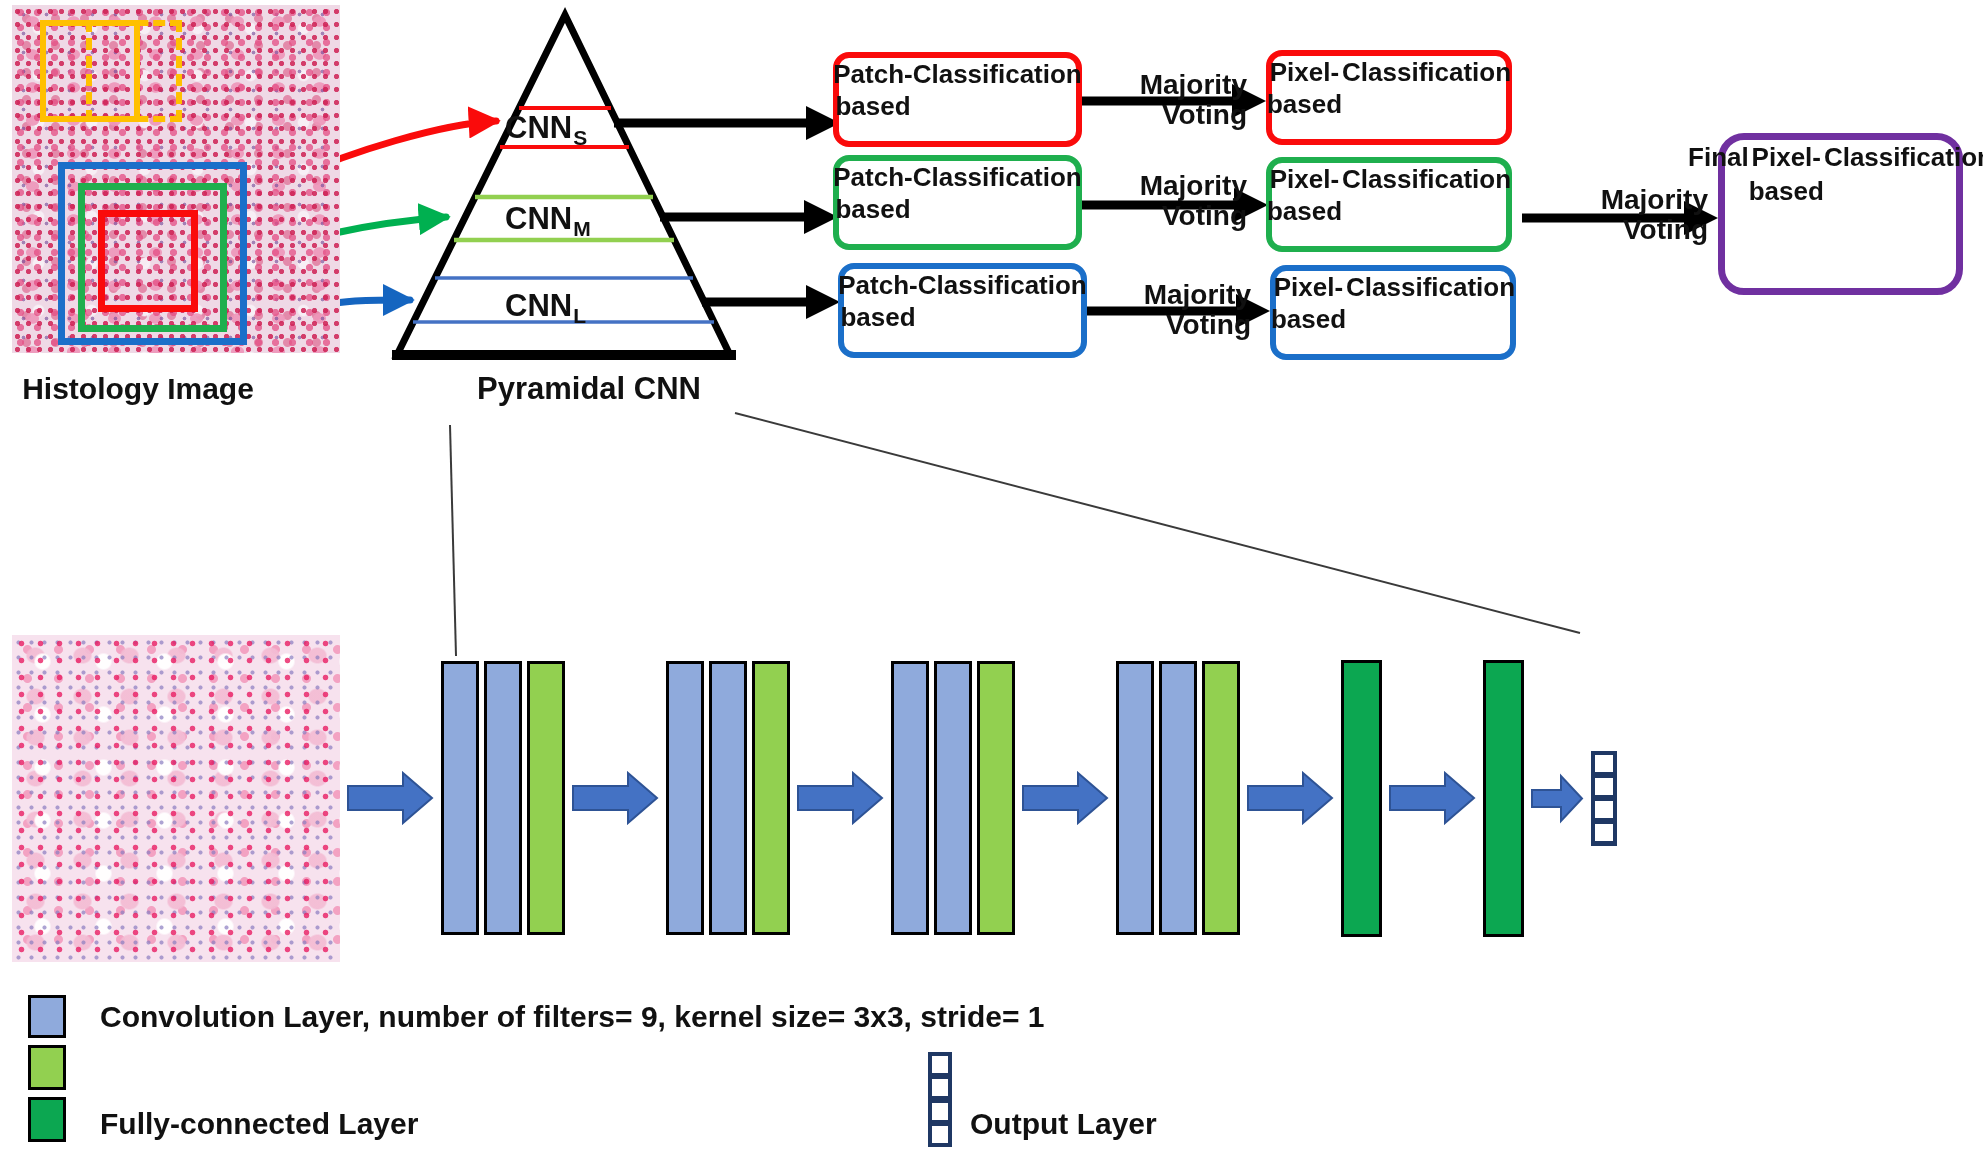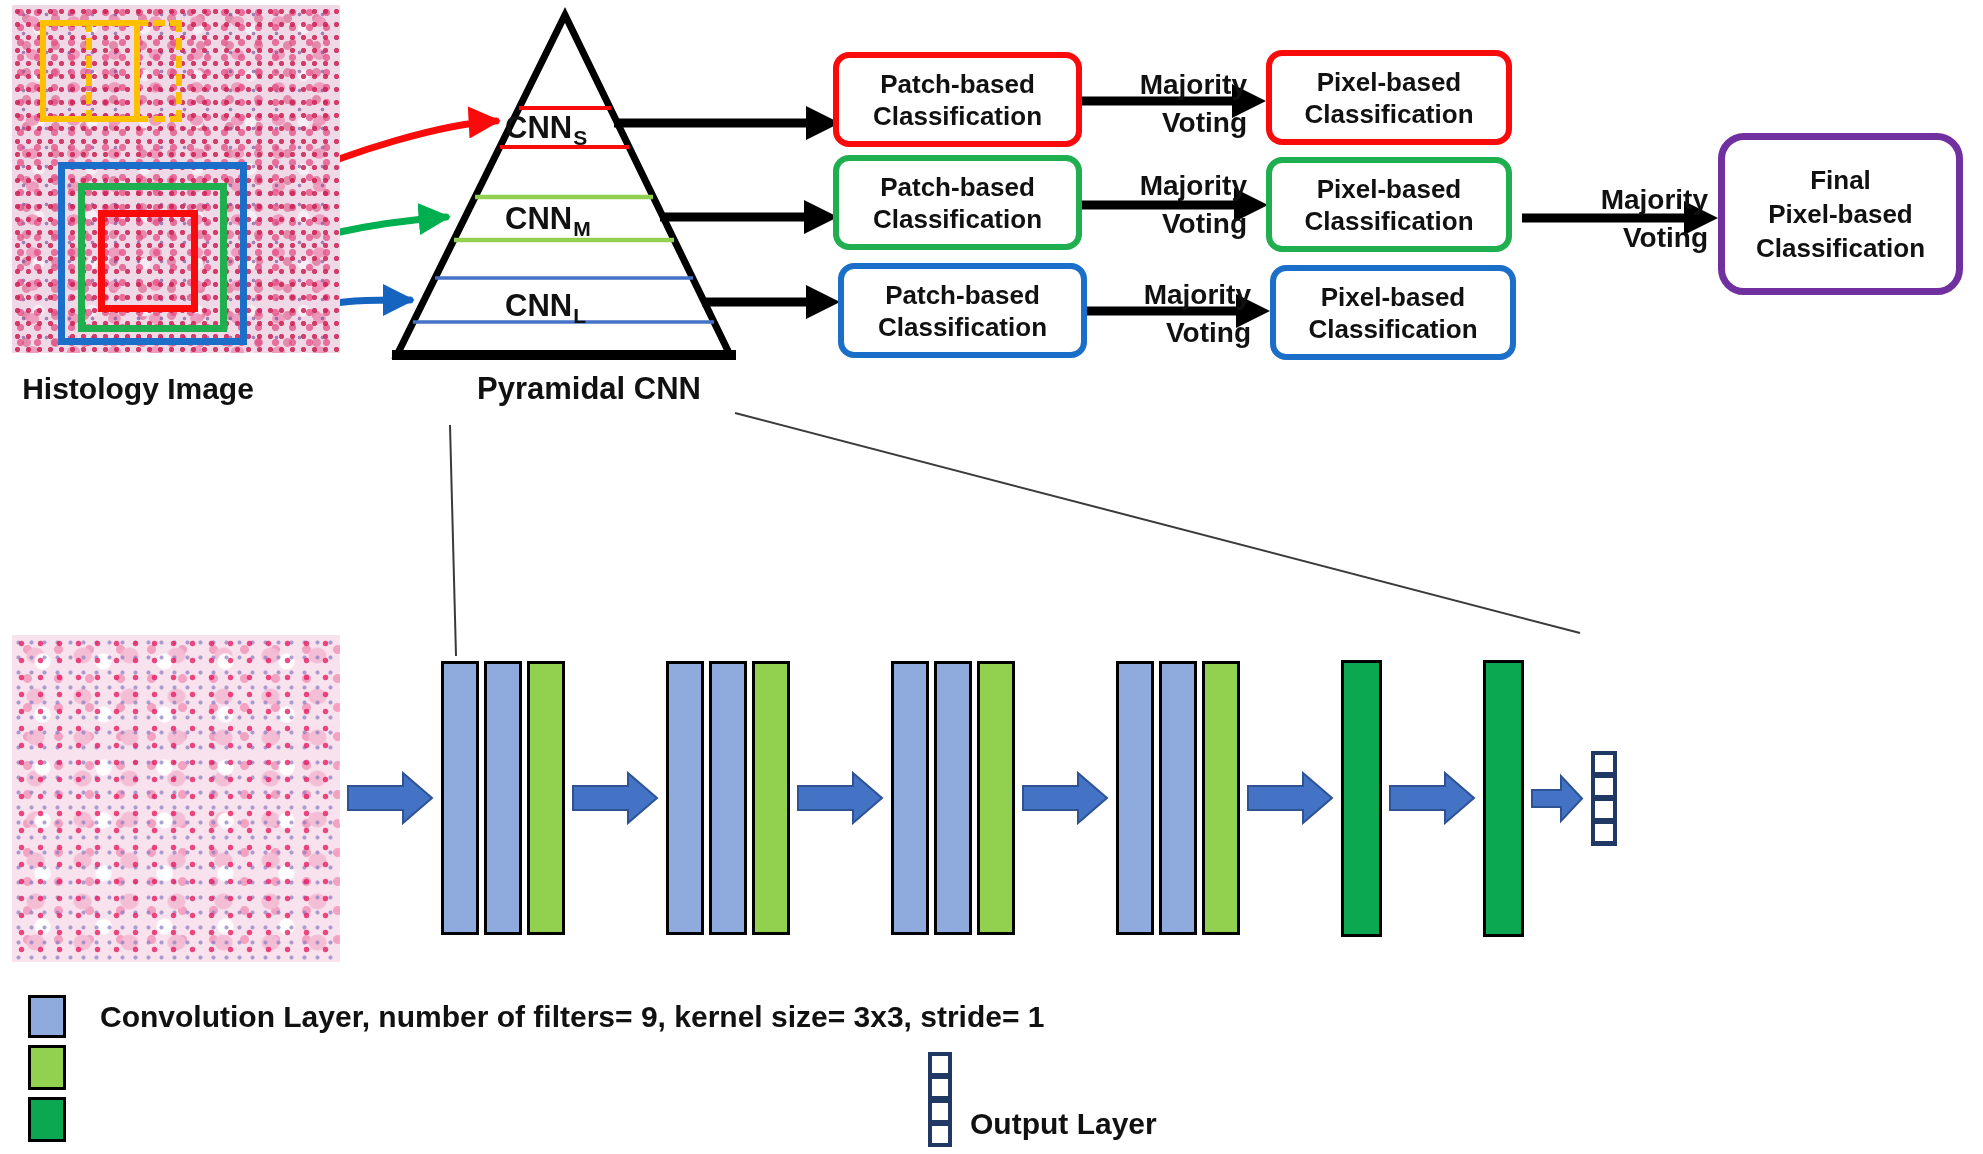--- a/index.html
+++ b/index.html
@@ -45,32 +45,32 @@
   
   .caption{font-size:30px;white-space:nowrap;text-align:center;}
   .histo-caption{left:18px;top:372px;width:240px;}
   .pyramid-caption{left:449px;top:371px;width:280px;font-size:31px;}
   .cnn-label{left:505px;width:130px;font-size:31px;white-space:nowrap;}
   .cnn-label .sub{font-size:21px;vertical-align:-7px;margin-left:1px;}
 
   
   .class-box{
     box-sizing:border-box;background:#fff;border-radius:16px;
-    display:flex;flex-direction:column;justify-content:center;
+    display:flex;flex-direction:row;justify-content:center;
     text-align:center;font-size:26px;line-height:32px;
   }
   .b-red{border:6px solid var(--c-red);}
   .b-green{border:6px solid var(--c-green);}
   .b-blue{border:6px solid var(--c-blue);}
   .final-box{
     left:1718px;top:133px;width:245px;height:162px;border:7px solid var(--c-purple);
     border-radius:26px;font-size:26px;line-height:34px;
   }
   .mv{width:170px;text-align:right;font-size:28px;line-height:30px;}
-  .mv .v2{margin-top:8px;}
+  .mv .v2{margin-top:0;}
 
   
   .flow{
     left:12px;top:633px;height:330px;display:flex;align-items:center;gap:7px;z-index:2;position:absolute;
   }
   .layer-group{display:flex;gap:5px;align-items:center;}
   .bar{width:38px;height:274px;border:3px solid #000;box-sizing:border-box;}
   .bar-conv{background:var(--c-conv);}
   .bar-pool{background:var(--c-pool);}
   .bar-fc{width:41px;height:277px;background:var(--c-fc);}
@@ -296,20 +296,21 @@
         <div class="output-cell"></div>
         <div class="output-cell"></div>
         <div class="output-cell"></div>
       </div>
     </div>
 
   <div class="abs legend-swatch sw-conv"></div>
   <div class="abs legend-label" style="top:1000px;">Convolution Layer, number of filters= 9, kernel size= 3x3, stride= 1</div>
   <div class="abs legend-swatch sw-pool"></div>
   <div class="abs legend-swatch sw-fc"></div>
+  <div class="abs legend-label" style="top:1107px;">Fully-connected Layer</div>
   <div class="abs" style="left:928px;top:1052px;">
       <div class="output-icon" style="width: 24px;">
         <div class="output-cell"></div>
         <div class="output-cell"></div>
         <div class="output-cell"></div>
         <div class="output-cell"></div>
       </div>
     </div>
   <div class="abs legend-label" style="left:970px;top:1107px;">Output Layer</div>
 

